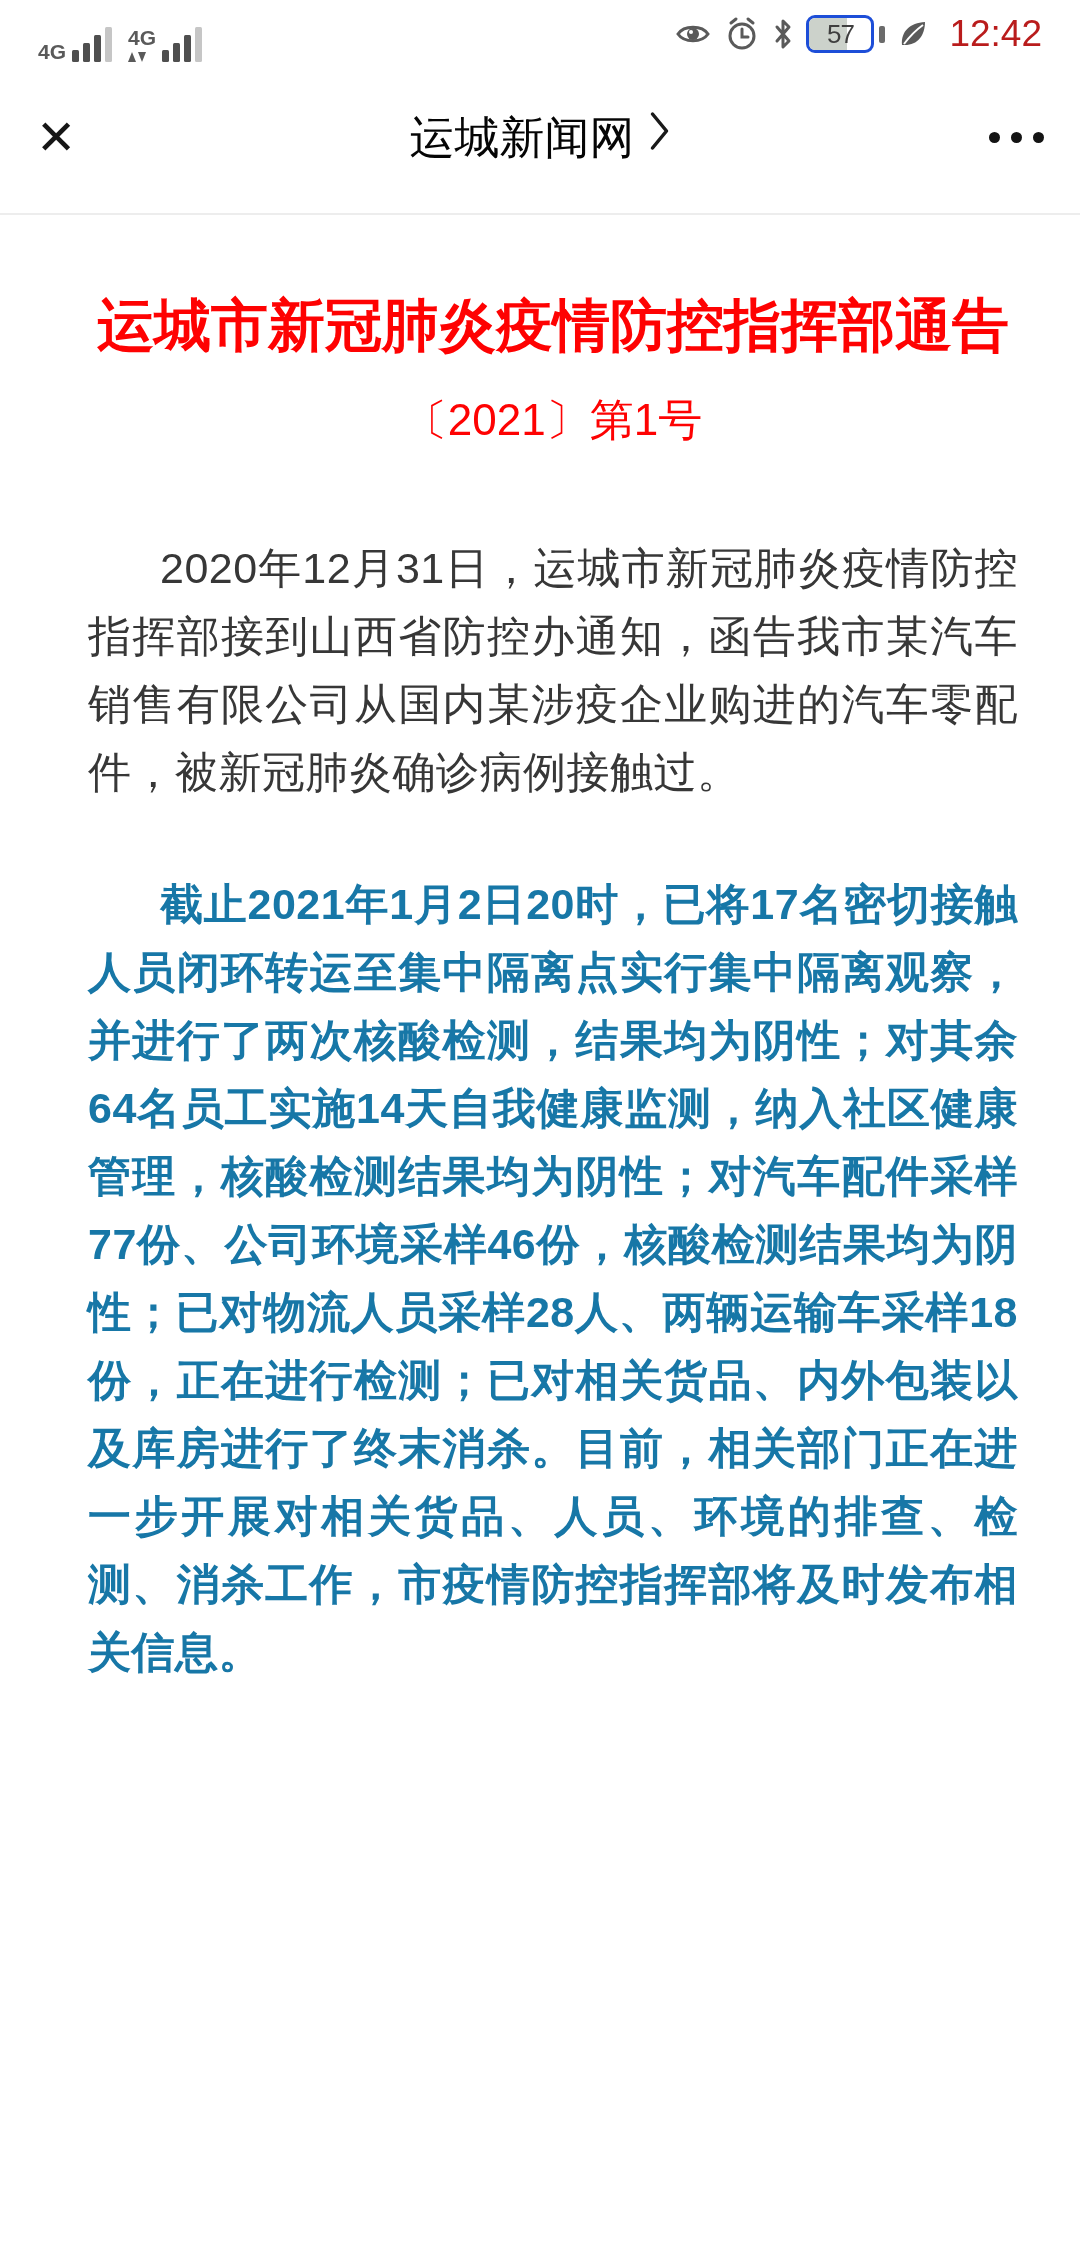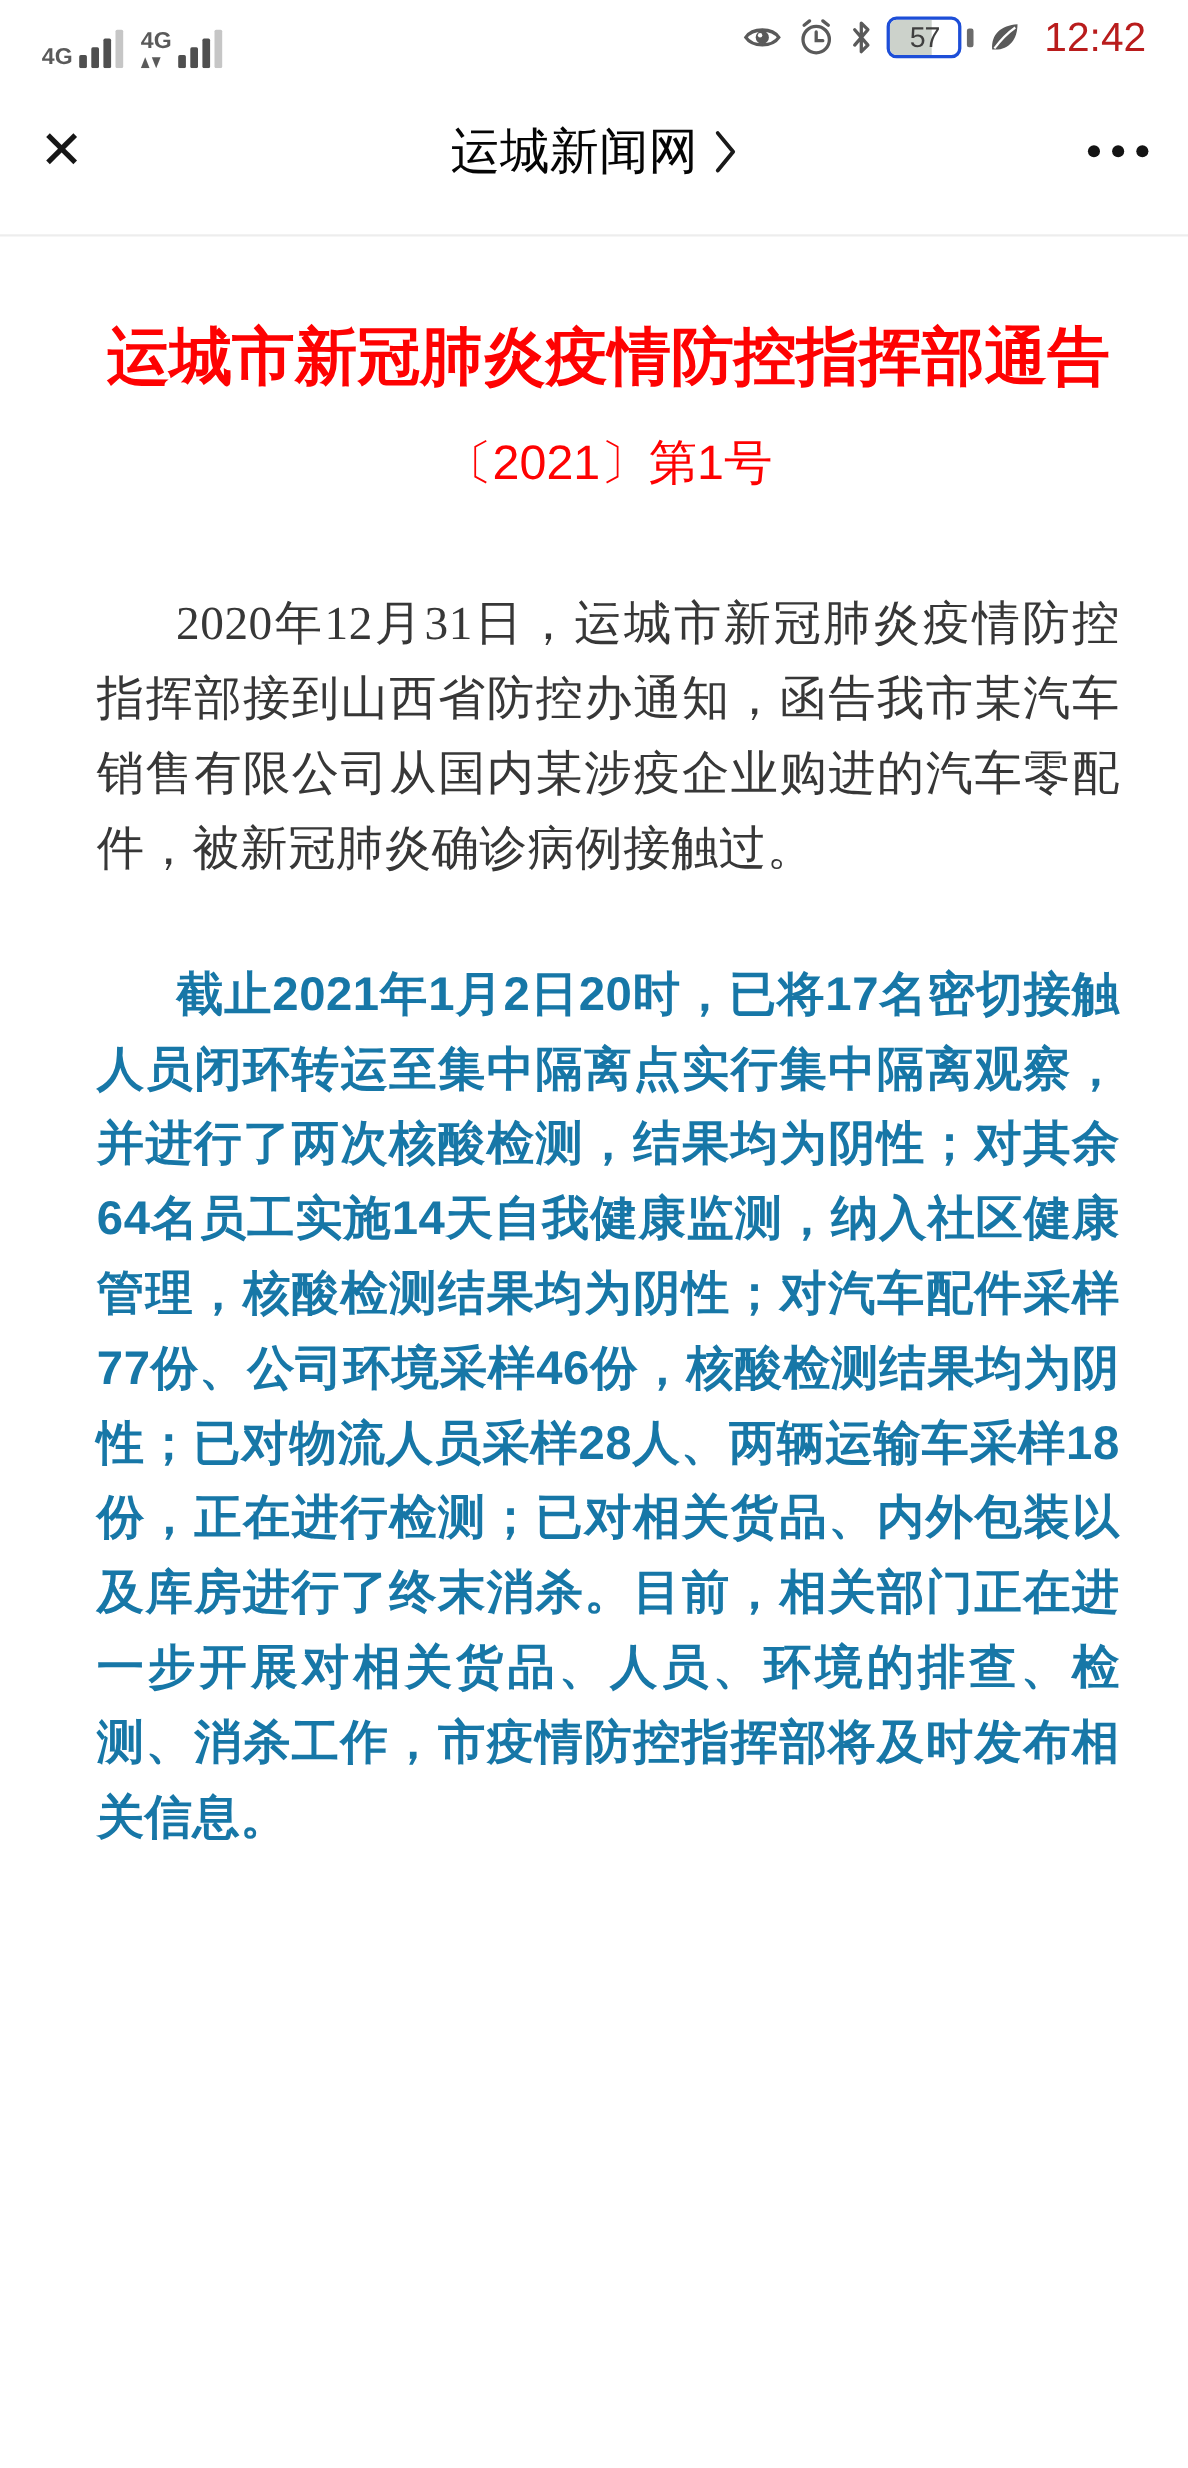--- a/index.html
+++ b/index.html
@@ -43,21 +43,21 @@
     display: flex;
     align-items: center;
     padding: 0 36px;
     background: #ffffff;
     border-bottom: 2px solid #ededed;
   }
   .nav-close { font-size: 48px; color: #161616; font-weight: 400; line-height: 1; cursor: default; }
   .nav-title-wrap {
     position: absolute; left: 50%; top: 50%;
     transform: translate(-50%, -50%);
-    display: flex; align-items: center; gap: 14px;
+    display: flex; gap: 14px;
   }
   .nav-title { font-size: 45px; color: #050505; }
   .nav-more { margin-left: auto; display: flex; gap: 11px; align-items: center; }
   .nav-more .dot { width: 11px; height: 11px; border-radius: 50%; background: #141414; }
 
   
   .article { padding: 78px 62px 0 88px; background: #ffffff; }
   .article-title {
     color: #fe0202;
     font-size: 57px;
@@ -74,21 +74,21 @@
   }
   .para {
     font-size: 43px;
     line-height: 68px;
     color: #373737;
     text-align: justify;
     text-indent: 72px;
     margin: 0 0 64px 0;
     letter-spacing: 0.5px;
   }
-  .para.first { margin-top: 84px; font-family: Liberation Serif, serif; }
+  .para.first { margin-top: 84px; }
   .para.highlight { color: #1777a7; font-weight: bold; }
 
   svg { display: block; }
 </style>
 </head>
 <body>
 
 <div class="status-bar">
 
   <div class="sig-group">

